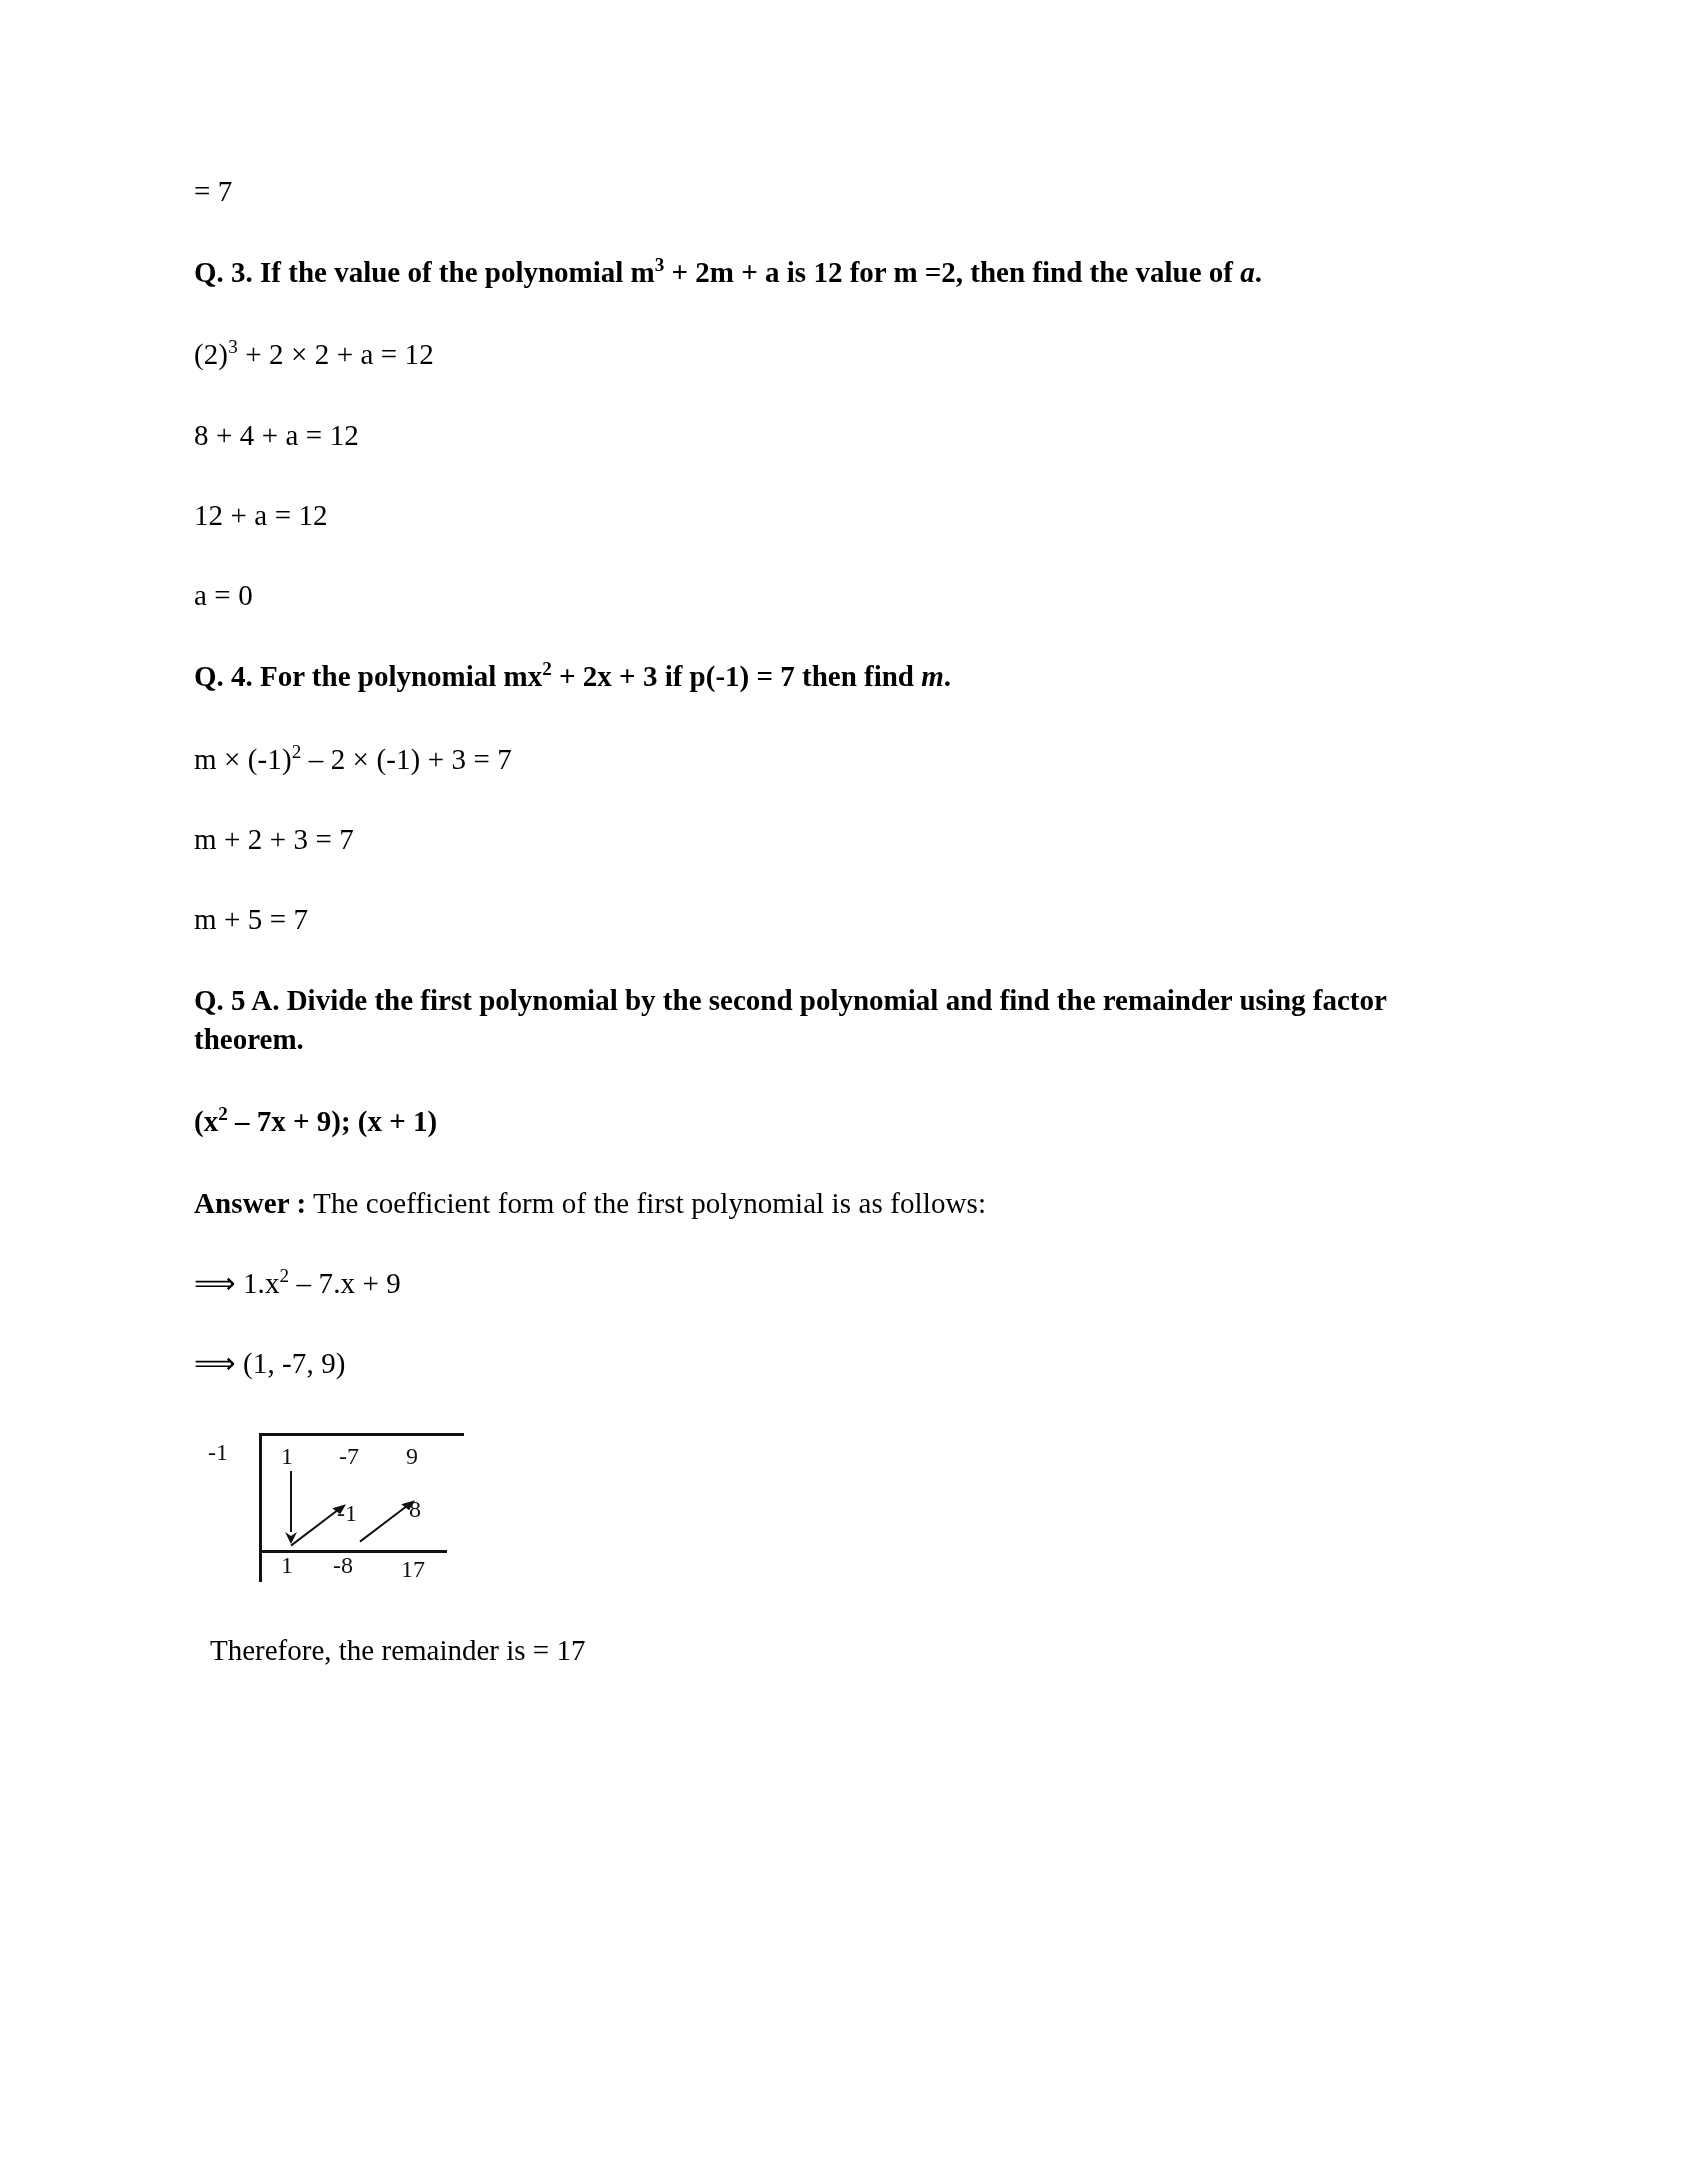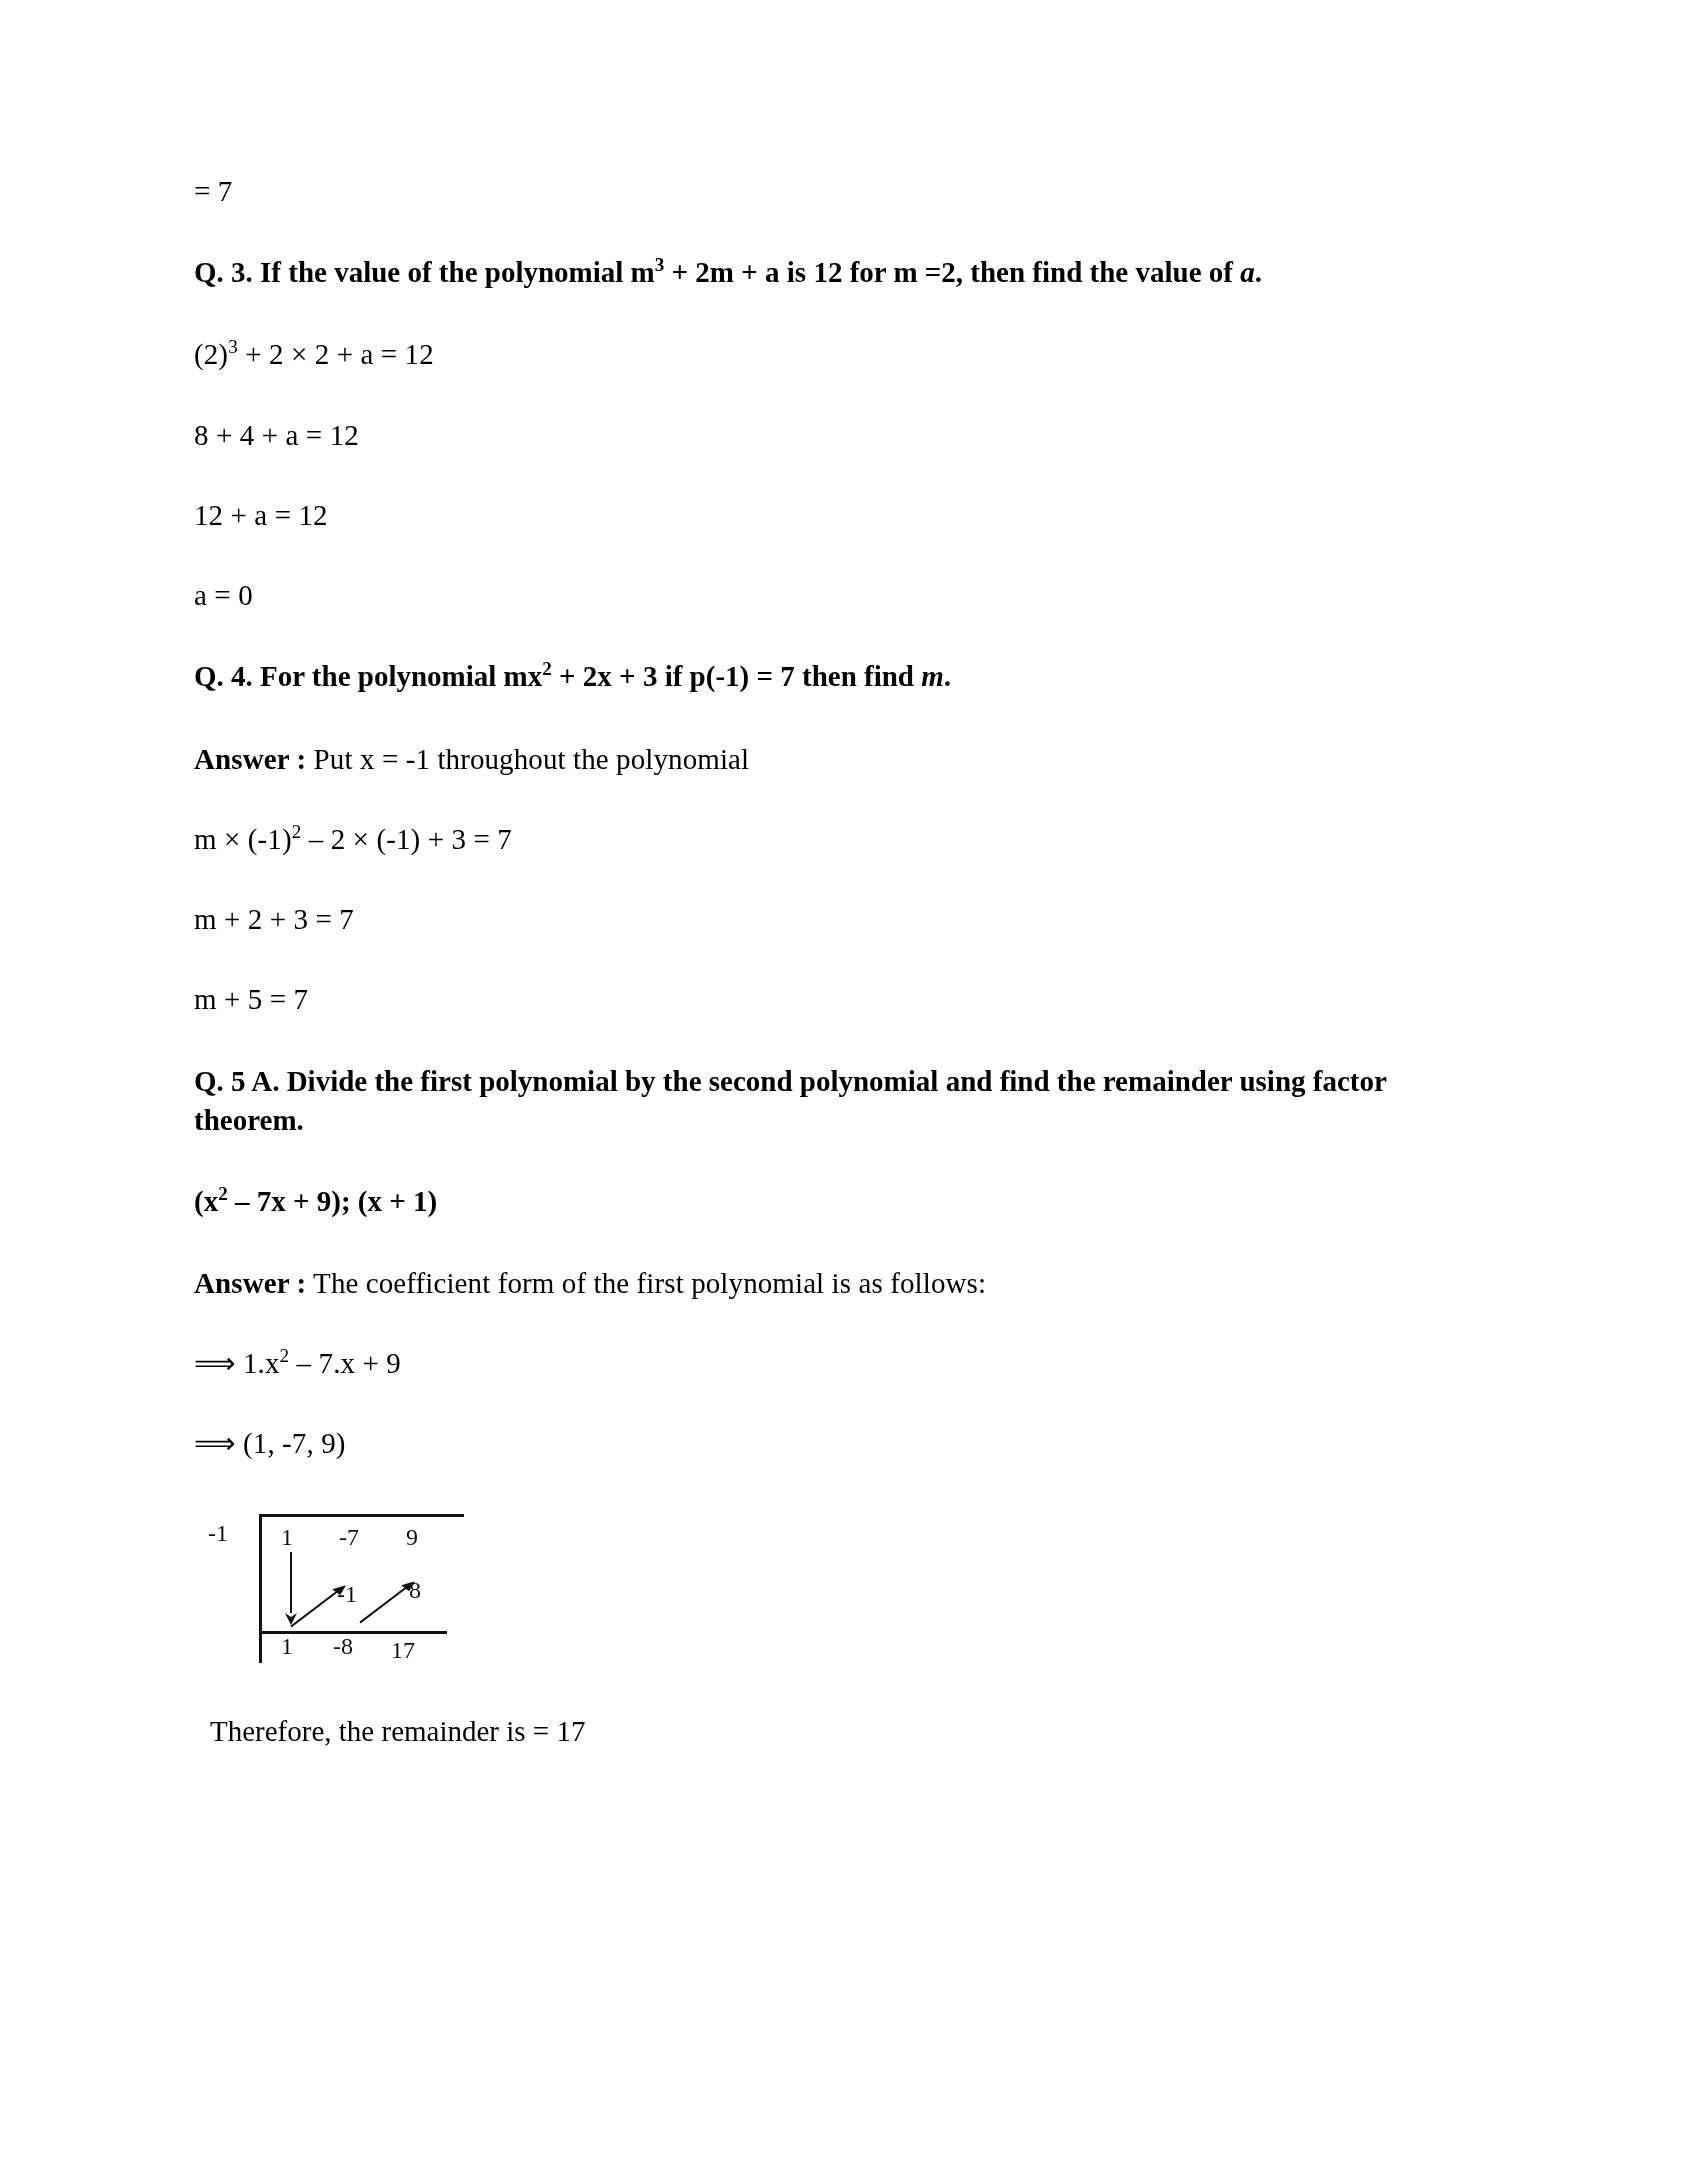--- a/index.html
+++ b/index.html
@@ -108,24 +108,20 @@
     </p>
 
     <p class="line">
       <span>a = 0</span>
     </p>
 
     <p class="q-head">
       <span>Q. 4. For the polynomial mx<sup>2</sup> + 2x + 3 if p(-1) = 7 then find <span class="ital">m</span>.</span>
     </p>
 
-    <p class="line">
-      <span class="ans-label">Answer :</span>
-      <span>Put x = -1 throughout the polynomial</span>
-    </p>
 
     <p class="line">
       <span>m × (-1)<sup>2</sup> – 2 × (-1) + 3 = 7</span>
     </p>
 
     <p class="line">
       <span>m + 2 + 3 = 7</span>
     </p>
 
     <p class="line">
@@ -181,21 +177,21 @@
           <line x1="2" y1="44" x2="52" y2="6" stroke="#111" stroke-width="2"></line>
           <polygon points="58,2 44,6 52,12" fill="#111"></polygon>
         </svg>
       <svg class="fig-arrow" width="59" height="46" style="left:160px; top:73px;" viewBox="0 0 60 46">
           <line x1="2" y1="44" x2="52" y2="6" stroke="#111" stroke-width="2"></line>
           <polygon points="58,2 44,6 52,12" fill="#111"></polygon>
         </svg>
 
       <span class="fig-txt" style="left:83px; top:127px;">1</span>
       <span class="fig-txt" style="left:135px; top:127px;">-8</span>
-      <span class="fig-txt" style="left:193px; top:131px;">17</span>
+      <span class="fig-txt" style="left:203px; top:131px;">17</span>
     </div>
 
     <p class="para-after">
       <span>Therefore, the remainder is = 17</span>
     </p>
 
   </div>
 </div>
 
 

